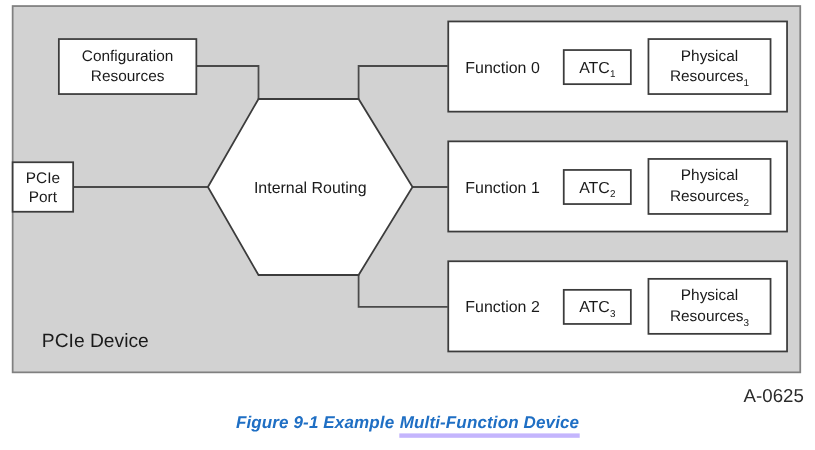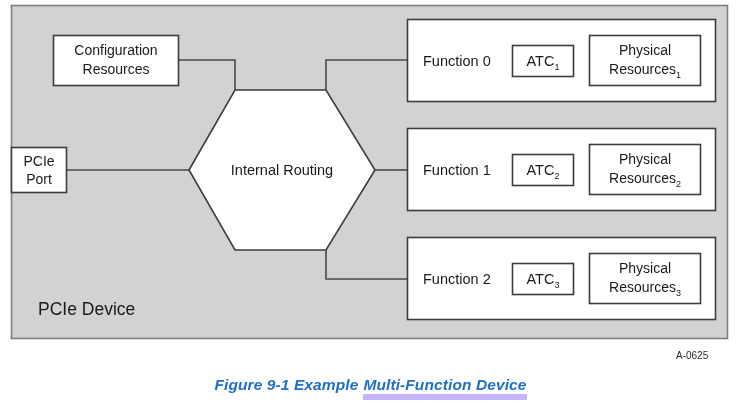--- a/index.html
+++ b/index.html
@@ -6,25 +6,25 @@
   body{width:741px;height:409px;font-family:"Liberation Sans",sans-serif;overflow:hidden;}
   #fig{position:relative;width:741px;height:409px;}
   svg{display:block;}
   .bx-text{font-family:"Liberation Sans",sans-serif;fill:#1a1a1a;}
   .sub{font-size:9px;}
   #caption{
     position:absolute;left:0;top:376px;width:741px;text-align:center;
     font-family:"Liberation Sans",sans-serif;font-size:15.5px;font-weight:bold;
     font-style:italic;color:#1f6fc4;white-space:nowrap;letter-spacing:.1px;
   }
-  #caption .u{border-bottom:6px solid #c4b5fd;padding-bottom:1px;}
+  #caption .u{border-bottom:4px solid #c4b5fd;padding-bottom:1px;}
   #caption .gap{display:inline-block;width:5px;}
   #refcode{
     position:absolute;left:676px;top:350px;
-    font-family:"Liberation Sans",sans-serif;font-size:10px;color:#2b2b2b;
+    font-family:"Liberation Sans",sans-serif;font-size:17px;color:#2b2b2b;
   }
 </style>
 </head>
 <body>
 
 <div id="fig">
 
   <svg width="741" height="345" viewBox="0 0 741 345">
 
     <rect x="11.5" y="5.5" width="716" height="333" fill="#d2d2d2" stroke="#808080" stroke-width="1.6"></rect>

